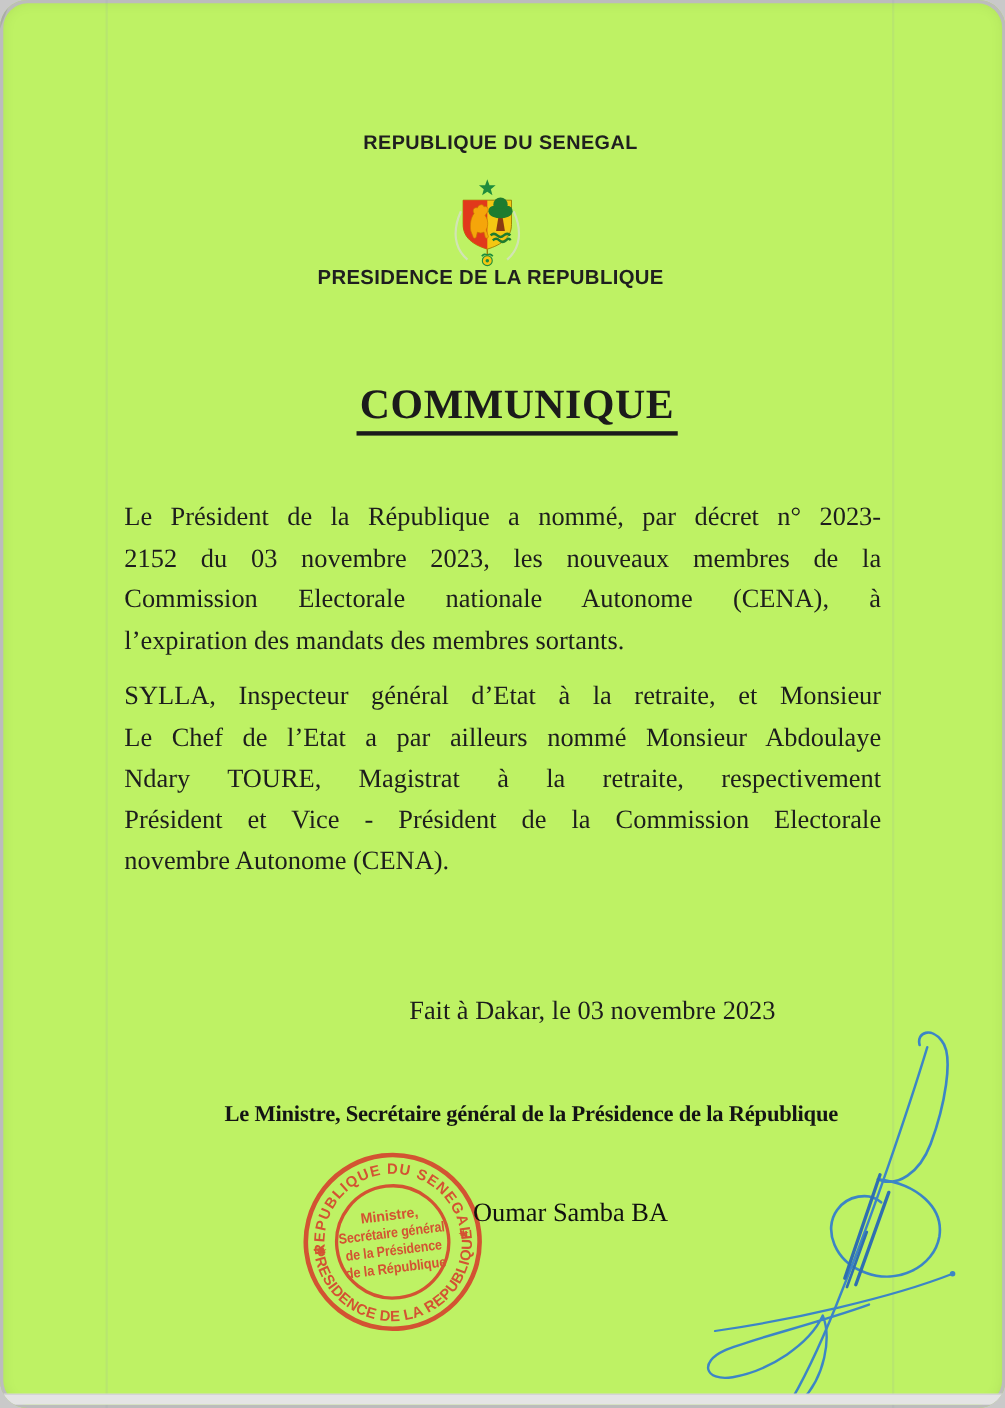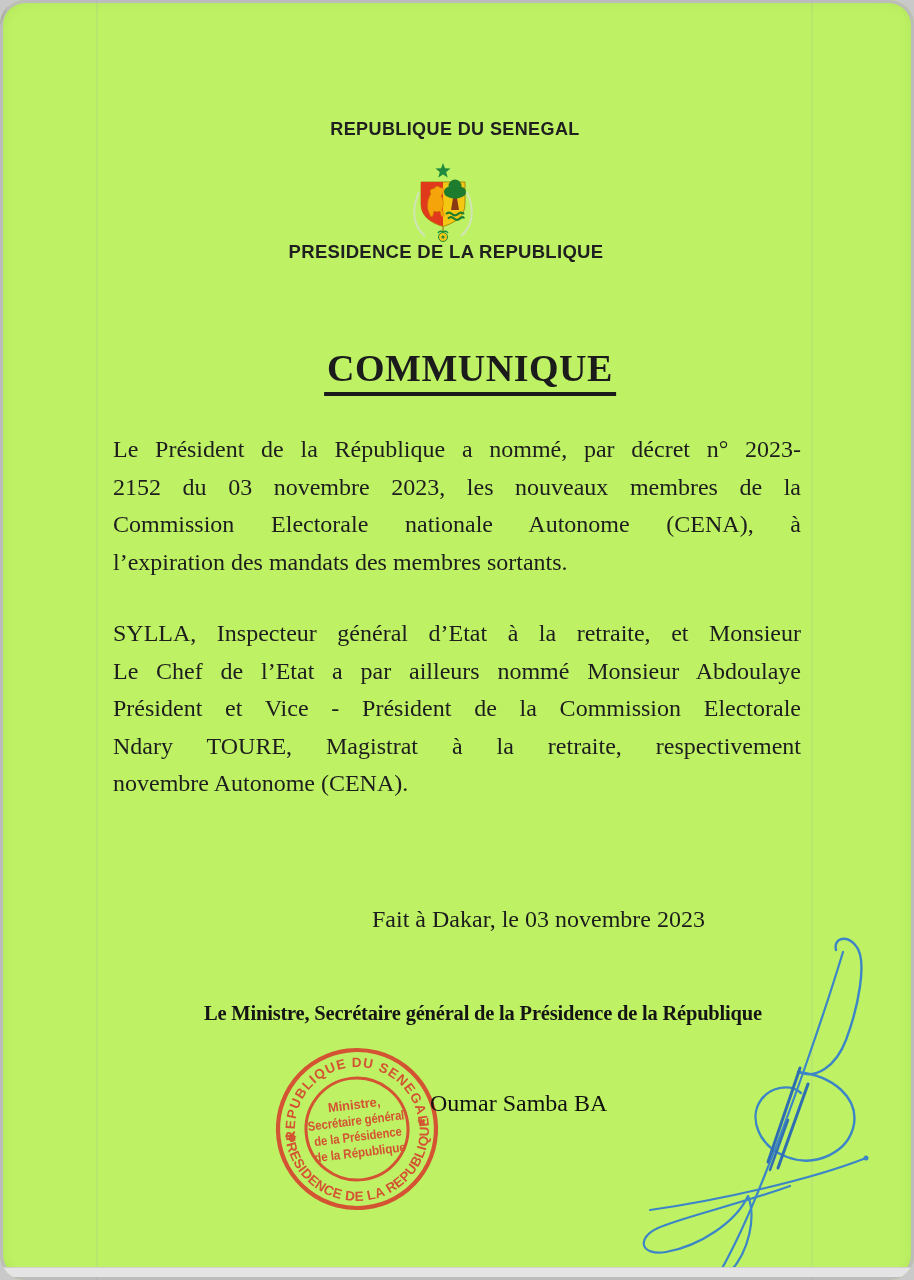--- a/index.html
+++ b/index.html
@@ -23,21 +23,21 @@
   .emblem{position:absolute;left:405px;top:158px;width:80px;height:92px;}
 
   .title{position:absolute;top:346px;left:470px;transform:translateX(-50%);}
   .title-inner{
     display:inline-block;font-family:"Liberation Serif",serif;font-weight:700;
     font-size:38px;letter-spacing:.5px;color:#1b1b1b;white-space:nowrap;
     border-bottom:4px solid #1b1b1b;padding:0 3px 2px 3px;
   }
 
   .para{position:absolute;left:113px;width:688px;font-size:24px;line-height:37.5px;color:#1d1d1d;}
-  .para1{top:431px;}
+  .para1{top:452px;}
   .para2{top:615px;}
   .jline{text-align:justify;text-align-last:justify;white-space:nowrap;}
   .lline{text-align:left;white-space:nowrap;}
 
   .dateline{position:absolute;left:372px;top:906px;font-size:24px;color:#1c1c1c;white-space:nowrap;}
   .sig-title{position:absolute;left:204px;top:1002px;font-weight:700;font-size:20.5px;letter-spacing:-.2px;color:#141414;white-space:nowrap;}
   .sig-name{position:absolute;left:430px;top:1090px;font-weight:400;font-size:24px;color:#101010;white-space:nowrap;}
 
   .stamp{position:absolute;left:272px;top:1044px;width:170px;height:170px;opacity:.93;}
   .stamp .ring{fill:none;stroke:#d5472f;}
@@ -98,22 +98,22 @@
   <div class="para para1">
     <div class="jline">Le Président de la République a nommé, par décret n° 2023-</div>
     <div class="jline">2152 du 03 novembre 2023, les nouveaux membres de la</div>
     <div class="jline">Commission Electorale nationale Autonome (CENA), à</div>
     <div class="lline">l’expiration des mandats des membres sortants.</div>
   </div>
 
   <div class="para para2">
     <div class="jline">SYLLA, Inspecteur général d’Etat à la retraite, et Monsieur</div>
     <div class="jline">Le Chef de l’Etat a par ailleurs nommé Monsieur Abdoulaye</div>
+    <div class="jline">Ndary TOURE, Magistrat à la retraite, respectivement</div>
     <div class="jline">Président et Vice - Président de la Commission Electorale</div>
-    <div class="jline">Ndary TOURE, Magistrat à la retraite, respectivement</div>
     <div class="lline">novembre Autonome (CENA).</div>
   </div>
 
   <div class="dateline">Fait à Dakar, le 03 novembre 2023</div>
 
   <div class="sig-title">Le Ministre, Secrétaire général de la Présidence de la République</div>
 
   <svg class="stamp" viewBox="-85 -85 170 170">
     <defs>
       <path id="arcTop" d="M -62 0 A 62 62 0 0 1 62 0"></path>

